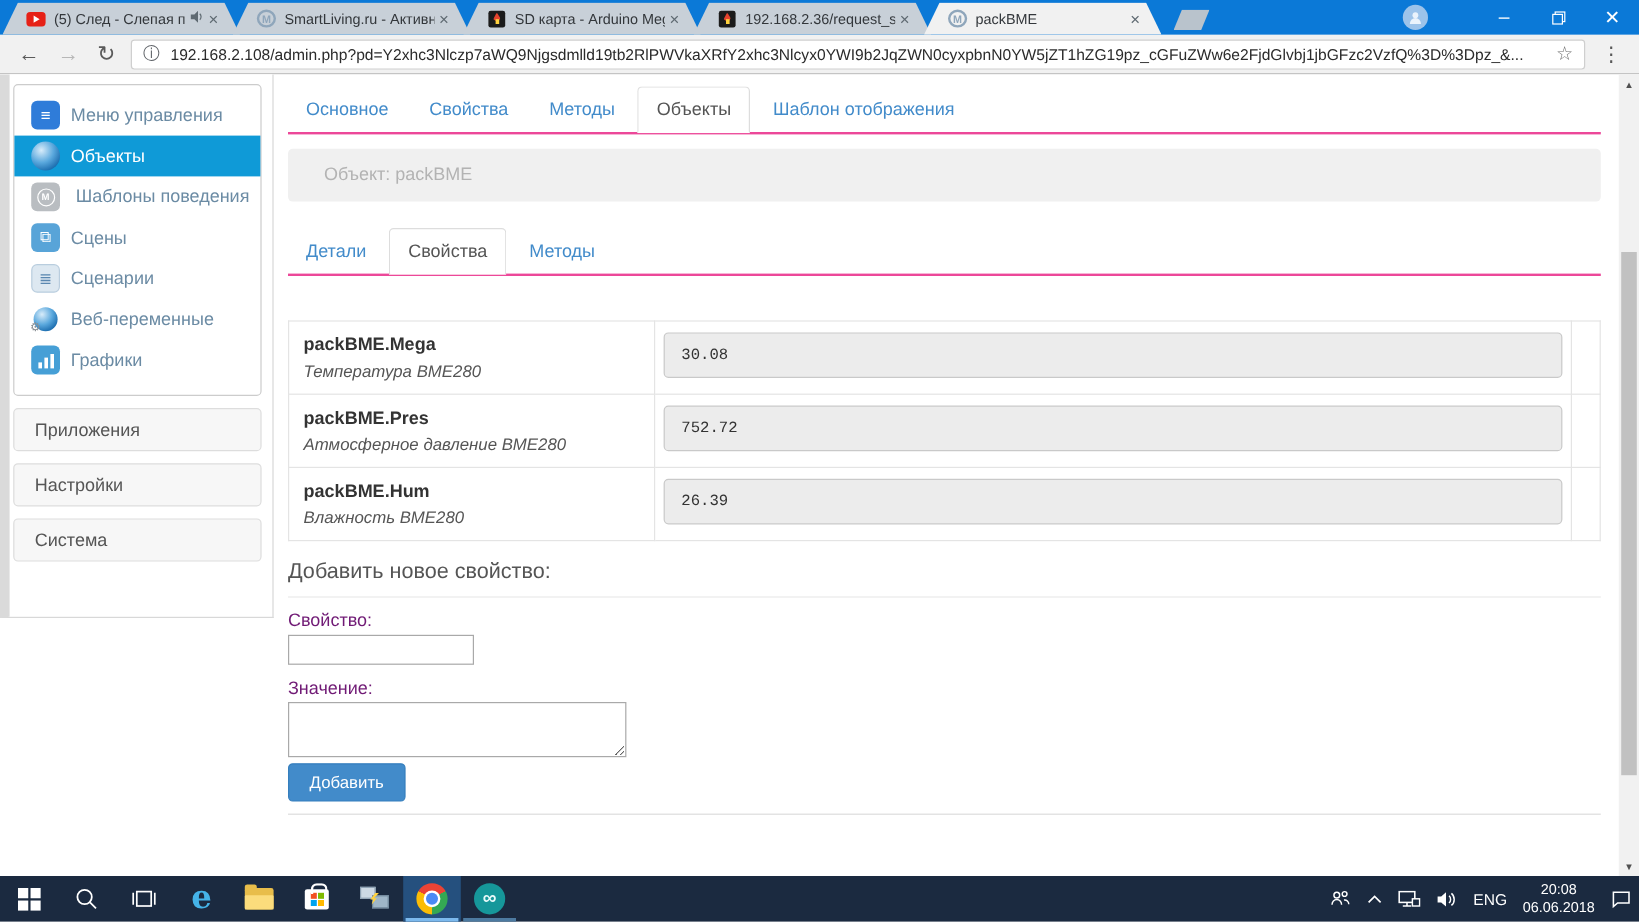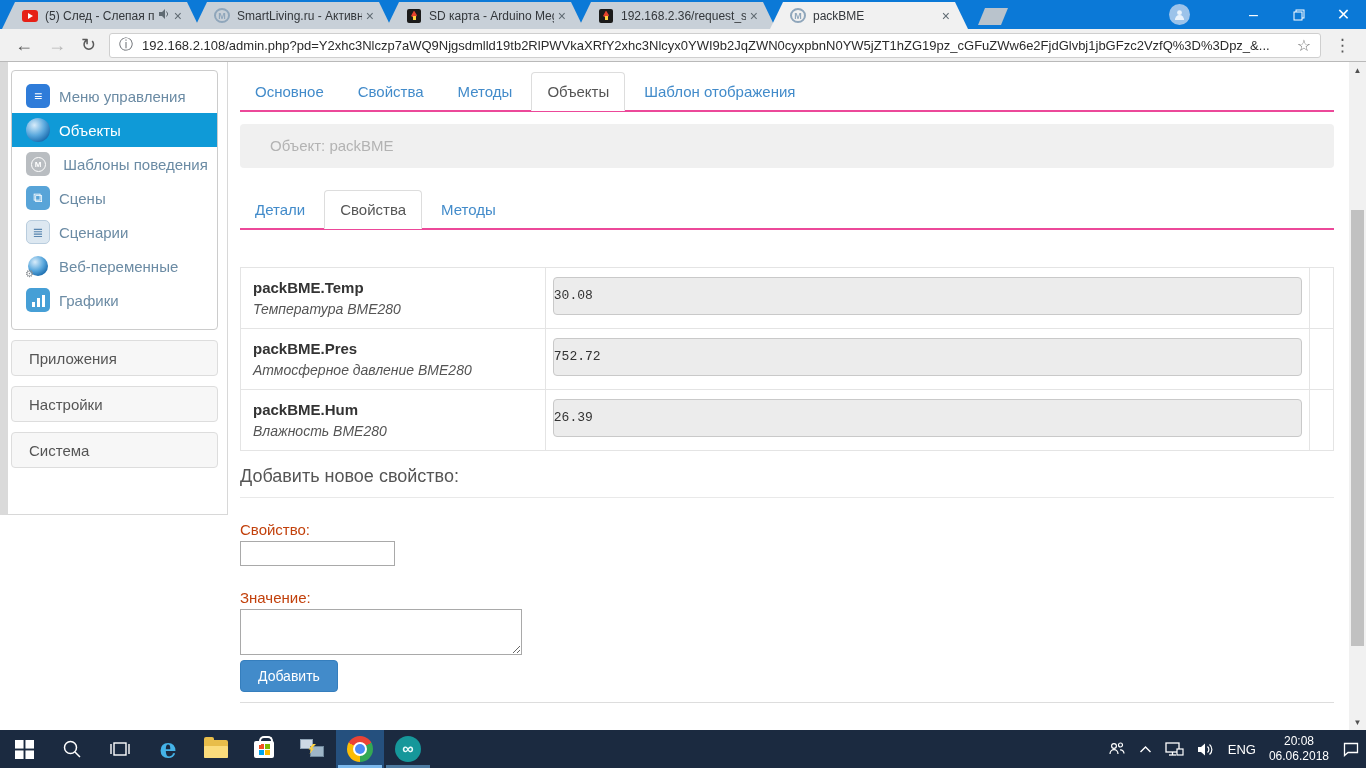--- a/index.html
+++ b/index.html
@@ -86,24 +86,24 @@
   .subtabs { margin-top:22px; }
   .prop-table { margin-top:37px; width:1094px; border-collapse:collapse; }
   .prop-table td { border:1px solid #e4e4e4; vertical-align:top; }
   td.c-name { width:305px; padding:11px 12px; }
   td.c-val  { width:765px; }
   td.c-x    { width:24px; }
   .pname { font-weight:bold; font-size:15px; color:#333; }
   .pdesc { font-style:italic; font-size:14px; color:#555; margin-top:5px; }
   .pvalue { margin:9px 7px; height:38px; background:#ececec; border:1px solid #c9c9c9; border-radius:4px;
             font-family:"Liberation Mono", monospace; font-size:13px; color:#333;
-            line-height:36px; }
+            line-height:36px; padding-left:14px; }
   .add-title { margin-top:15px; padding-bottom:10px; border-bottom:1px solid #e9e9e9;
                font-size:18px; color:#555; }
-  .fld-label { margin-top:23px; font-size:15px; color:#c2410c; }
+  .fld-label { margin-top:11px; font-size:15px; color:#701a75; }
   .prop-input { display:block; margin-top:3px; width:155px; height:25px; border:1px solid #a9a9a9;
                 font-size:13px; padding:0 4px; background:#fff; }
   .val-textarea { display:block; margin-top:3px; width:282px; height:46px; border:1px solid #a9a9a9;
                   font-size:13px; padding:2px 4px; resize:both; font-family:"Liberation Sans", sans-serif; }
   .add-btn { margin-top:5px; background:#428bca; border:1px solid #357ebd; border-radius:4px;
              color:#fff; font-size:14px; padding:7px 17px; }
   .main-endline { margin-top:10px; border-bottom:1px solid #ddd; }
 
   
   .scrollbar { position:absolute; right:0; top:0; width:17px; height:668px; background:#f1f1f1; }
@@ -301,21 +301,21 @@
     <div class="tabrow subtabs">
       <span class="mtab">Детали</span>
       <span class="mtab active">Свойства</span>
       <span class="mtab">Методы</span>
     </div>
 
     <table class="prop-table">
       <tbody>
           <tr>
         <td class="c-name">
-          <div class="pname">packBME.Temp</div>
+          <div class="pname">packBME.Mega</div>
           <div class="pdesc">Температура BME280</div>
         </td>
         <td class="c-val">
           <div class="pvalue">30.08</div>
         </td>
         <td class="c-x"></td>
       </tr>
       <tr>
         <td class="c-name">
           <div class="pname">packBME.Pres</div>

